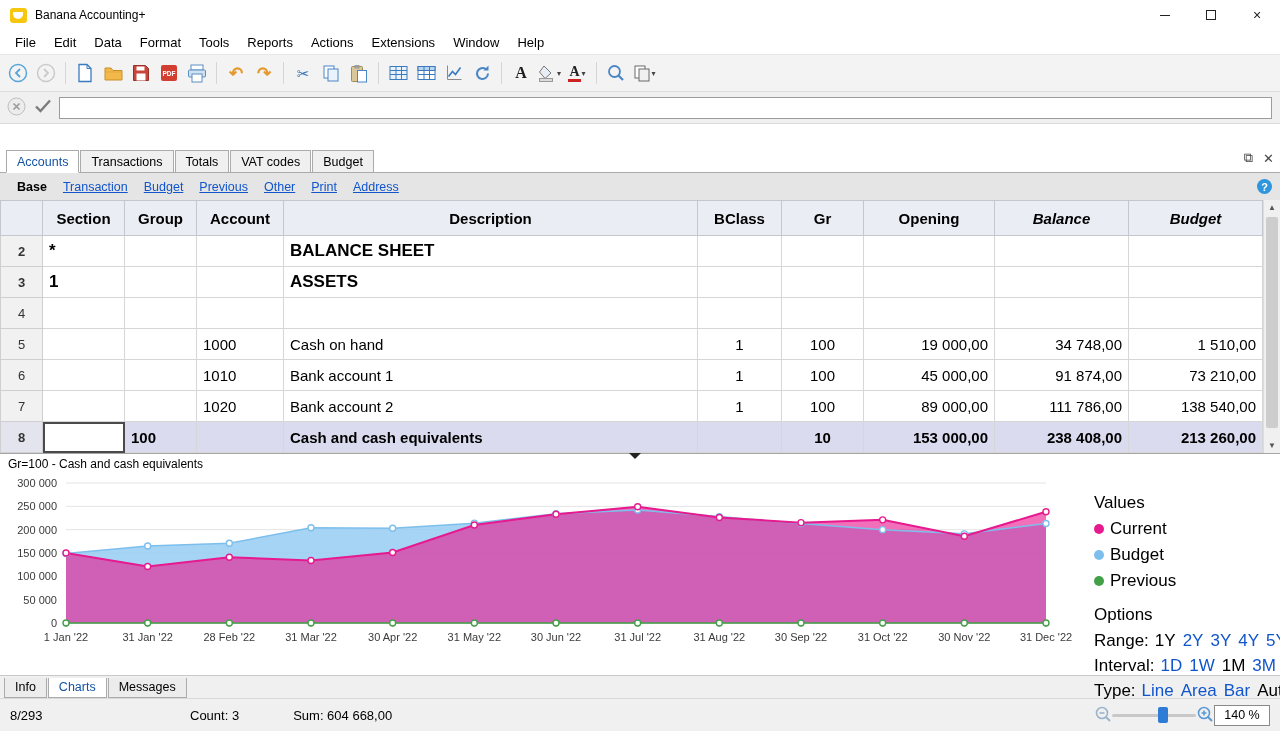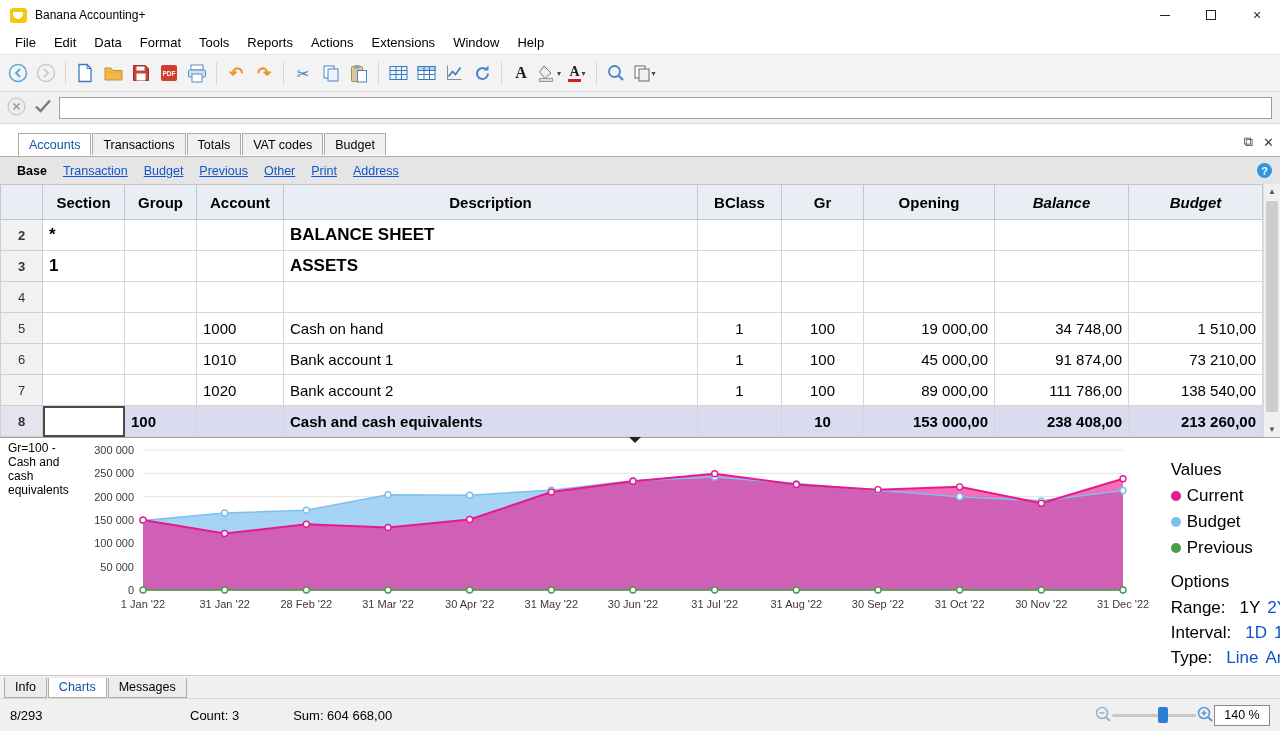--- a/index.html
+++ b/index.html
@@ -31,21 +31,21 @@
   .glyph.cut{color:#3b78b5;font-size:15px;}
   .glyph.fontA{color:#1a1a1a;font-size:16px;font-weight:bold;font-family:"Liberation Serif",serif;}
   .colorA{font-size:14px;font-weight:bold;font-family:"Liberation Serif",serif;color:#222;border-bottom:3px solid #c22;line-height:1.1;padding:0 1px;}
 
   
   .formulabar{height:32px;flex:0 0 auto;background:#f0f0f0;border-bottom:1px solid #dcdcdc;display:flex;align-items:center;gap:6px;padding:0 6px;}
   .fb-input{flex:1;height:22px;border:1px solid #9c9c9c;background:#fff;font-family:"Liberation Sans",sans-serif;font-size:13px;padding:0 4px;margin-right:2px;}
 
   
   .tabwrap{background:#fff;padding-top:8px;flex:0 0 auto;}
-  .tabstrip{height:25px;display:flex;align-items:flex-start;padding-left:18px;position:relative;border-bottom:1px solid #ababab;}
+  .tabstrip{height:25px;display:flex;align-items:center;padding-left:6px;position:relative;border-bottom:1px solid #ababab;margin-top:16px;}
   .tab{padding:4px 10px 3px;border:1px solid #ababab;border-bottom:none;background:#f0f0f0;margin-right:1px;font-size:12.5px;position:relative;top:1px;}
   .tab.active{background:#fff;color:#1553a5;border-bottom:1px solid #fff;}
   .strip-icons{position:absolute;right:6px;top:2px;display:flex;gap:10px;align-items:center;}
   .strip-icons .ic{color:#444;font-size:13px;}
 
   
   .viewlinks{height:27px;flex:0 0 auto;background:#e5e5e5;display:flex;align-items:center;gap:16px;padding:0 17px;font-size:12.5px;position:relative;}
   .viewlinks .base{font-weight:bold;}
   .vlink{color:#1155cc;text-decoration:underline;cursor:pointer;}
   .help-circle{position:absolute;right:8px;width:15px;height:15px;border-radius:50%;background:#2f96dd;color:#fff;font-size:11px;font-weight:bold;display:flex;align-items:center;justify-content:center;}
@@ -63,30 +63,30 @@
   tr.row-selected td{background:#dadbee;}
   tr.row-selected td.rownum{background:#e4e4ee;}
   td.cell-cursor{background:#fff !important;outline:2px solid #4a4a4a;outline-offset:-2px;}
   
   .vscroll{position:absolute;top:0;right:0;width:17px;height:100%;background:#f0f0f0;border-left:1px solid #dcdcdc;display:flex;flex-direction:column;align-items:center;}
   .vscroll .arrow{height:15px;display:flex;align-items:center;justify-content:center;font-size:8px;color:#555;width:100%;}
   .vscroll .track{flex:1;width:100%;position:relative;}
   .vscroll .thumb{position:absolute;top:2px;left:2px;right:2px;bottom:10px;background:#cdcdcd;border-radius:2px;}
 
   
-  .chart-section{flex:1 1 auto;background:#fff;border-top:1px solid #a6a6a6;position:relative;display:flex;min-height:0;}
+  .chart-section{flex:1 1 auto;background:#fff;border-top:1px solid #a6a6a6;position:relative;display:flex;flex-direction:column;min-height:0;}
   .split-handle{position:absolute;top:-1px;left:629px;width:0;height:0;border-left:6px solid transparent;border-right:6px solid transparent;border-top:6px solid #222;}
   .chart-title{font-size:12px;padding:3px 8px 0;}
   .chart-body{flex:1;display:flex;min-height:0;}
   .chart-side{width:190px;padding:22px 8px 0 4px;font-size:17px;}
   .side-h{margin-bottom:6px;}
   .legend-item{display:flex;align-items:center;gap:6px;margin-bottom:6px;}
   .legend-item .dot{width:10px;height:10px;border-radius:50%;flex:0 0 auto;}
   .opt-block{margin-top:14px;}
-  .opt-row{margin-top:5px;display:flex;gap:12px;flex-wrap:nowrap;}
+  .opt-row{margin-top:5px;display:flex;gap:4px;flex-wrap:nowrap;}
   .opt-label{margin-right:2px;}
   .opt-link{color:#1155cc;cursor:pointer;}
   .opt-active{color:#000;}
 
   
   .bottom-tabs{height:23px;flex:0 0 auto;background:#f0f0f0;display:flex;align-items:flex-end;padding-left:4px;border-top:1px solid #c9c9c9;}
   .btab{padding:2px 10px 3px;border:1px solid #ababab;border-top:none;background:#ececec;margin-right:1px;font-size:12.5px;}
   .btab.active{background:#fff;color:#1553a5;margin-top:47px;}
 
   

